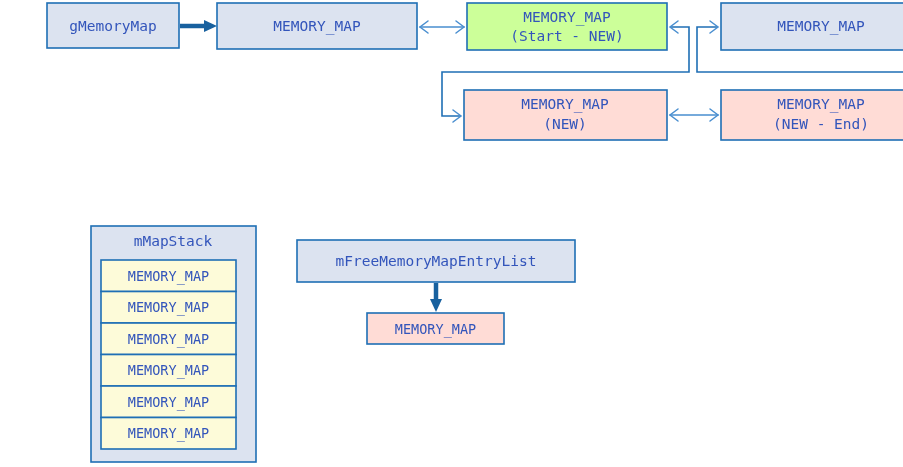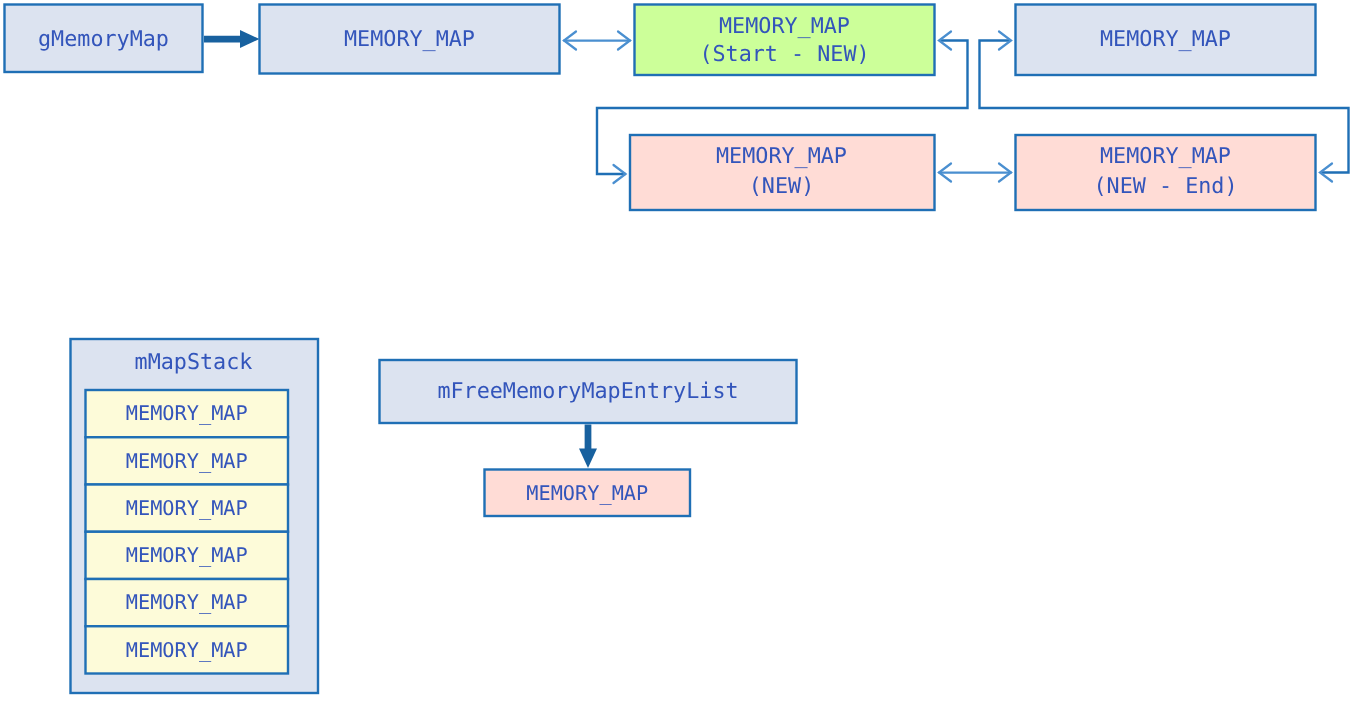--- a/index.html
+++ b/index.html
@@ -10,20 +10,21 @@
   body {
     width: 903px;
     height: 467px;
     font-family: "DejaVu Sans Mono", "Liberation Mono", monospace;
     overflow: hidden;
   }
   #diagram-root {
     position: relative;
     width: 722px;
     height: 467px;
+    padding-left: 44px;
   }
   svg.diagram {
     display: block;
     width: 903px;
     height: 467px;
   }
   .node-rect {
     stroke: #1f6fb5;
     stroke-width: 1.6;
   }

